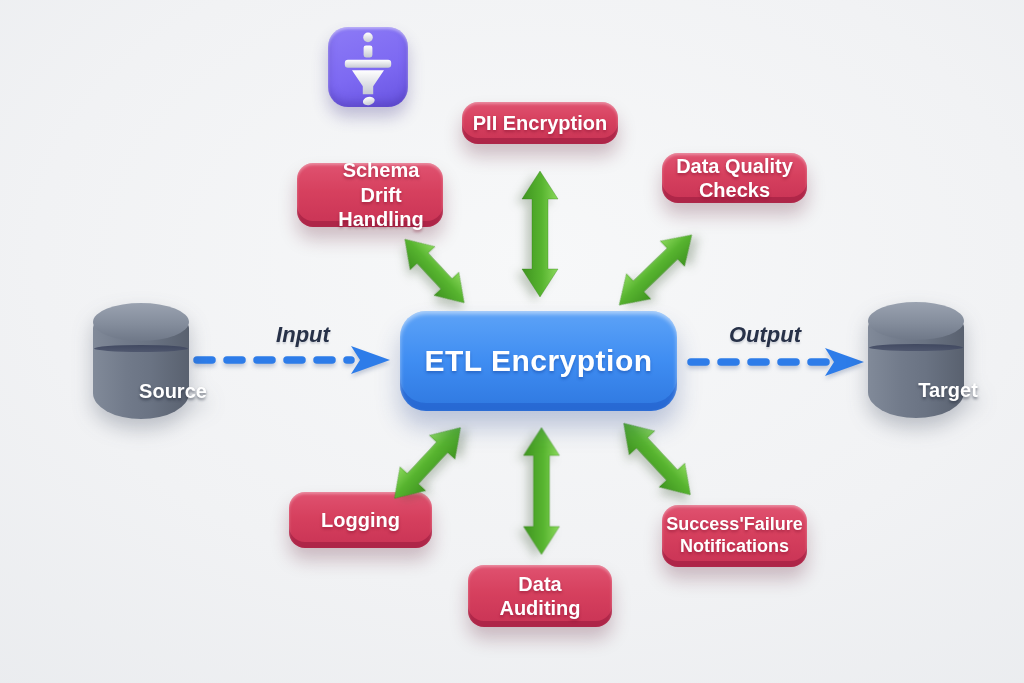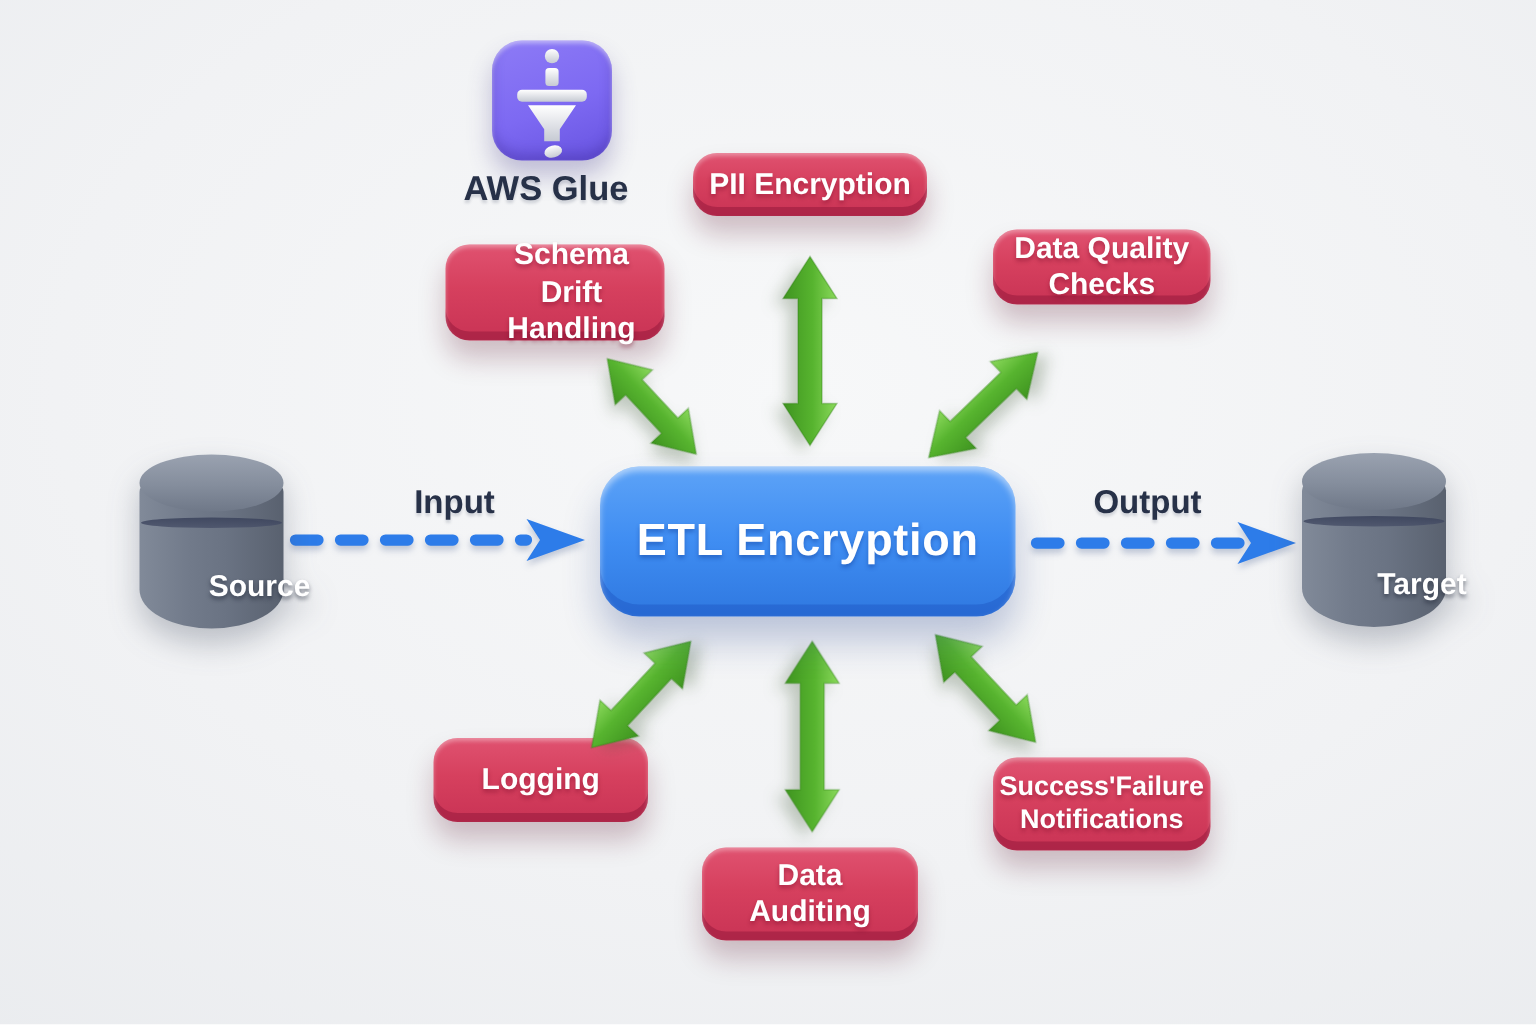--- a/index.html
+++ b/index.html
@@ -89,21 +89,21 @@
     opacity:.85;
   }
   .cyl-label {
     position:absolute; left:0; bottom:16px; width:100%;
     text-align:center; color:#fff; font-weight:700; font-size:20px;
     text-shadow: 0 2px 3px rgba(25,32,50,.55);
     margin-left: 32px;
   }
 
   
-  .flow-label { position:absolute; font-size:22px; text-align:center; }
+  .flow-label { position:absolute; font-size:22px; text-align:center;font-style:italic; }
   .lbl-input  { left:258px; top:322px; width:90px; }
   .lbl-output { left:720px; top:322px; width:90px; }
   .dashed-arrow { position:absolute; filter: drop-shadow(0 3px 2px rgba(30,60,120,.25)); }
   .da-in  { left:191px; top:344px; }
   .da-out { left:686px; top:346px; }
 
   
   .garrow {
     position: absolute;
     transform-origin: center;
@@ -132,21 +132,20 @@
 
   <div class="glue-tile">
     <svg width="80" height="80" viewBox="0 0 100 100">
       <circle cx="50" cy="13" r="6" fill="url(#funnelGrad)"></circle>
       <rect x="44.5" y="23" width="11" height="15" rx="3" fill="url(#funnelGrad)"></rect>
       <rect x="21" y="41" width="58" height="10" rx="4" fill="url(#funnelGrad)"></rect>
       <path d="M30 54 L70 54 L56.5 74 L56.5 84 L43.5 84 L43.5 74 Z" fill="url(#funnelGrad)"></path>
       <ellipse cx="51" cy="92.5" rx="7.5" ry="5" fill="url(#funnelGrad)" transform="rotate(-14 51 92.5)"></ellipse>
     </svg>
   </div>
-  <div class="glue-label nv-label">AWS Glue</div>
 
   <div class="feature f-pii">
     <span>PII Encryption</span>
   </div>
   <div class="feature f-schema">
     <span>Schema Drift Handling</span>
   </div>
   <div class="feature f-dq">
     <span>Data Quality Checks</span>
   </div>

